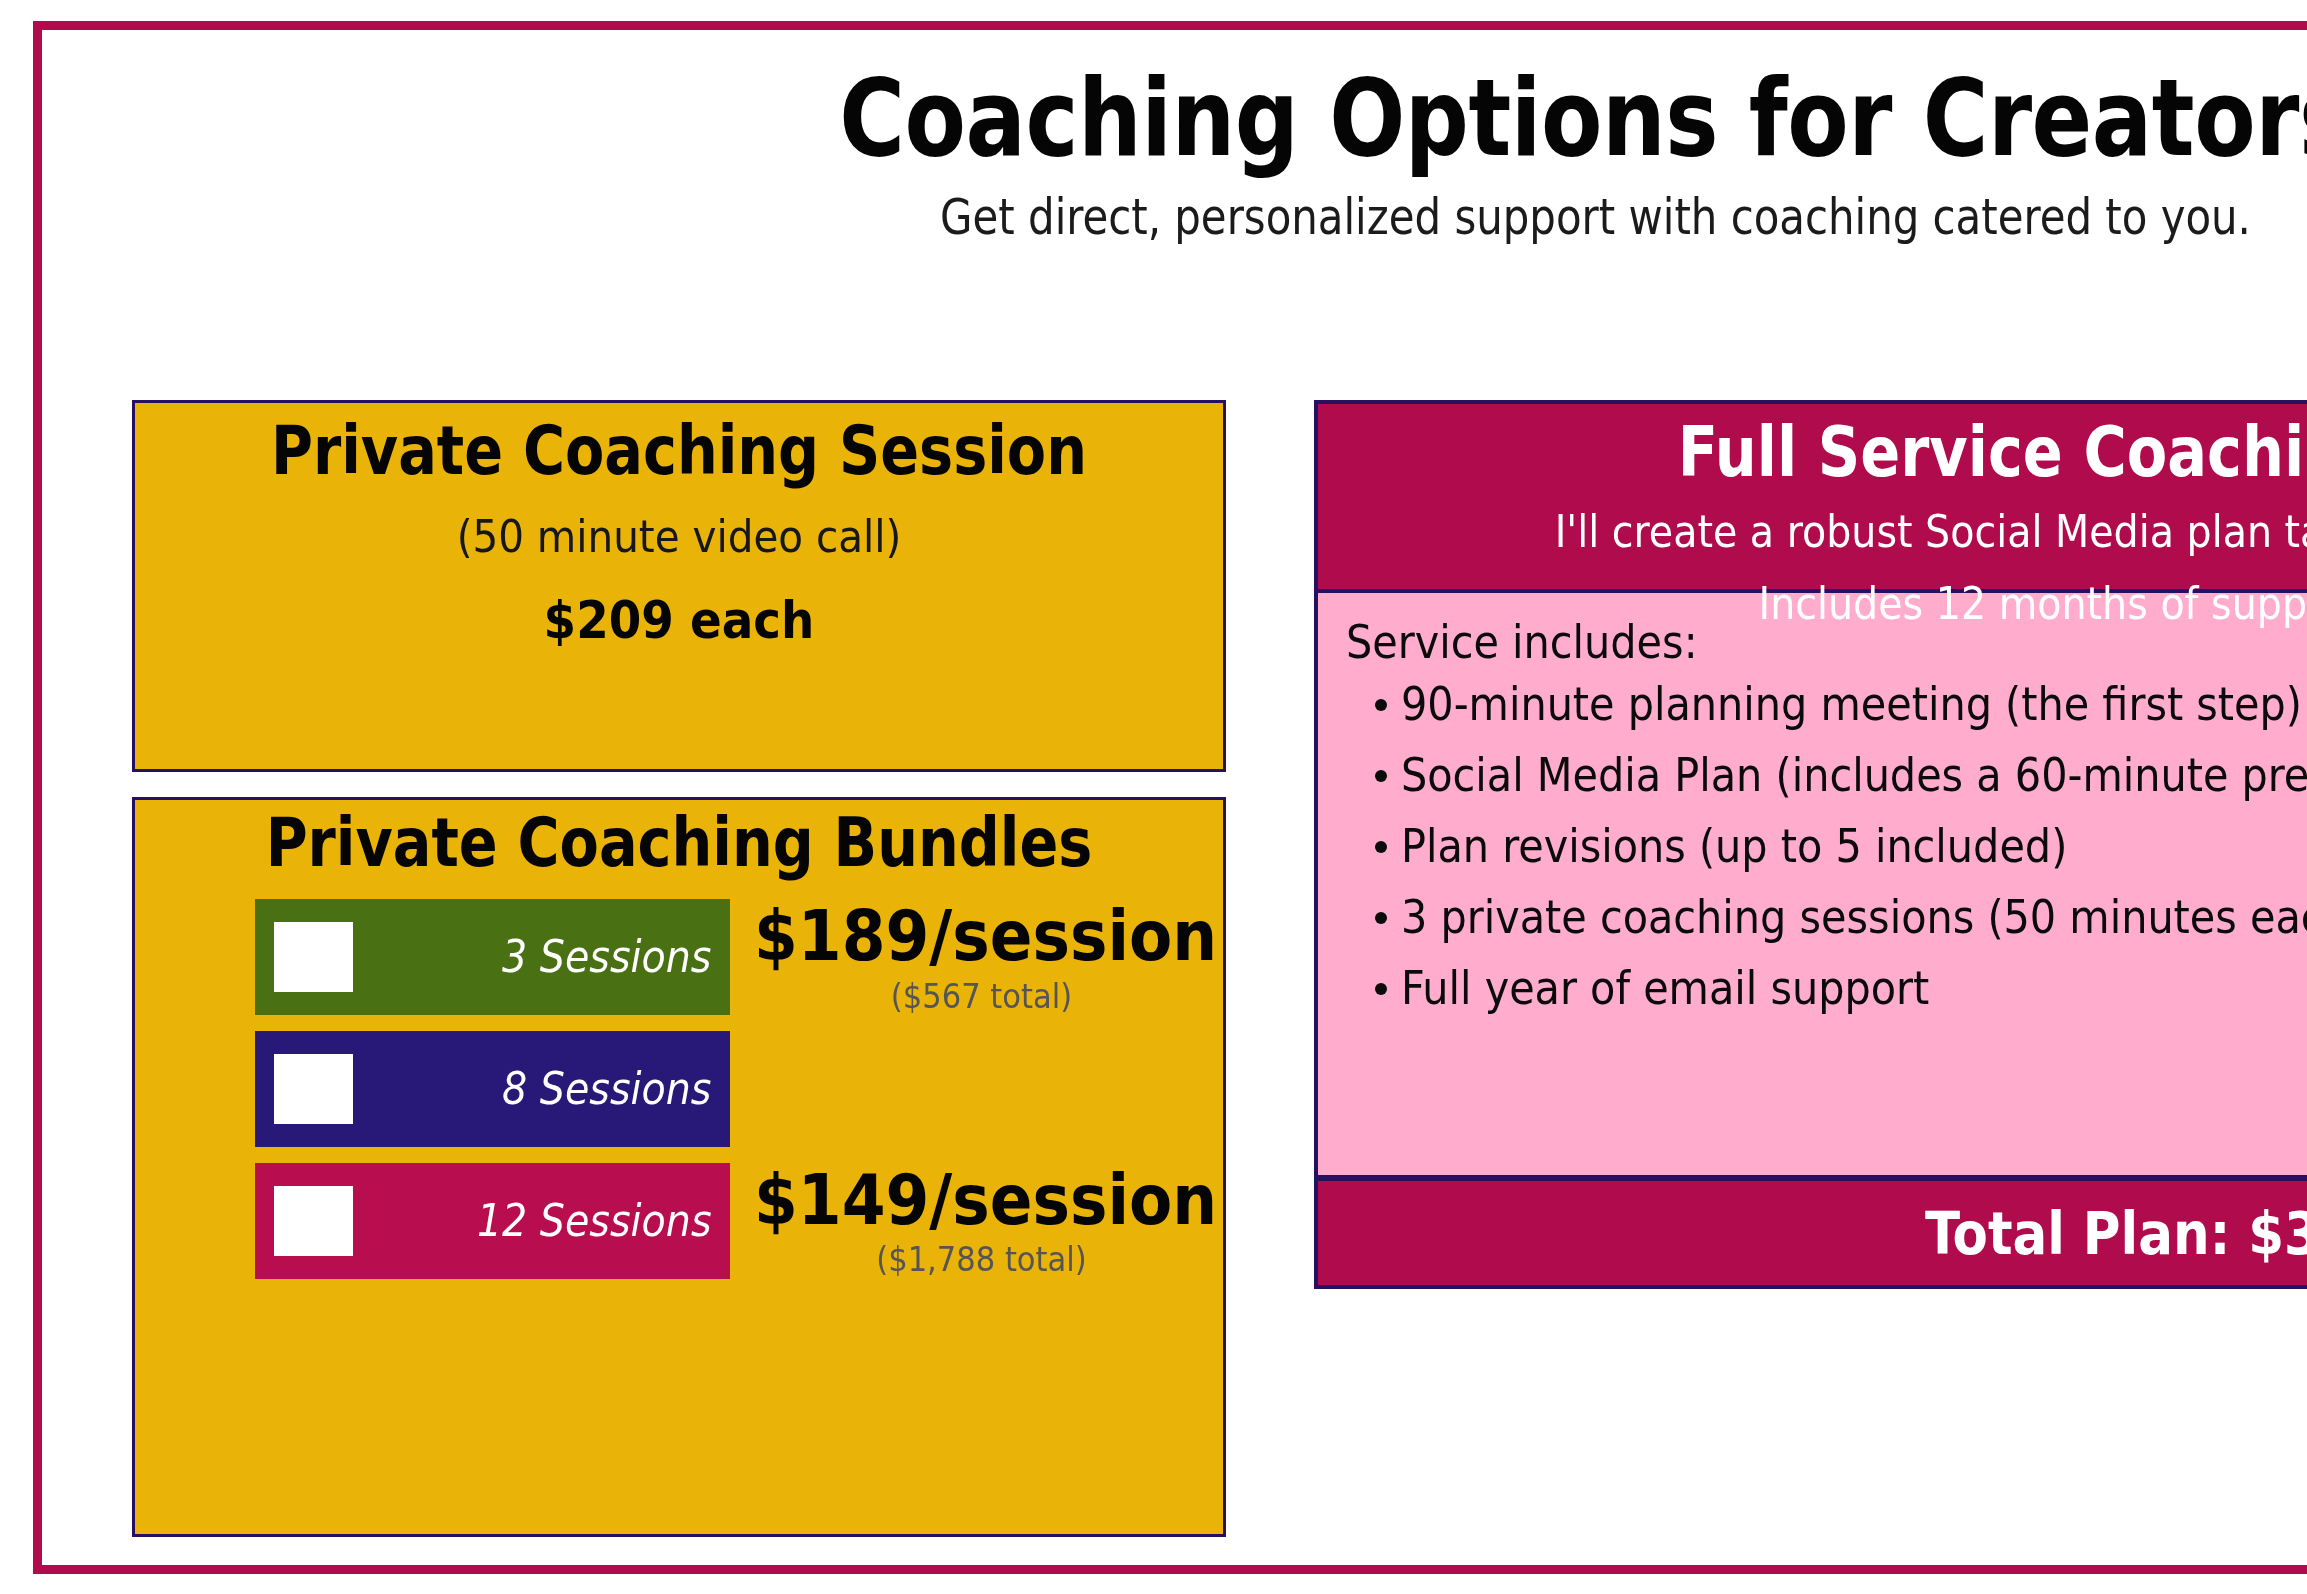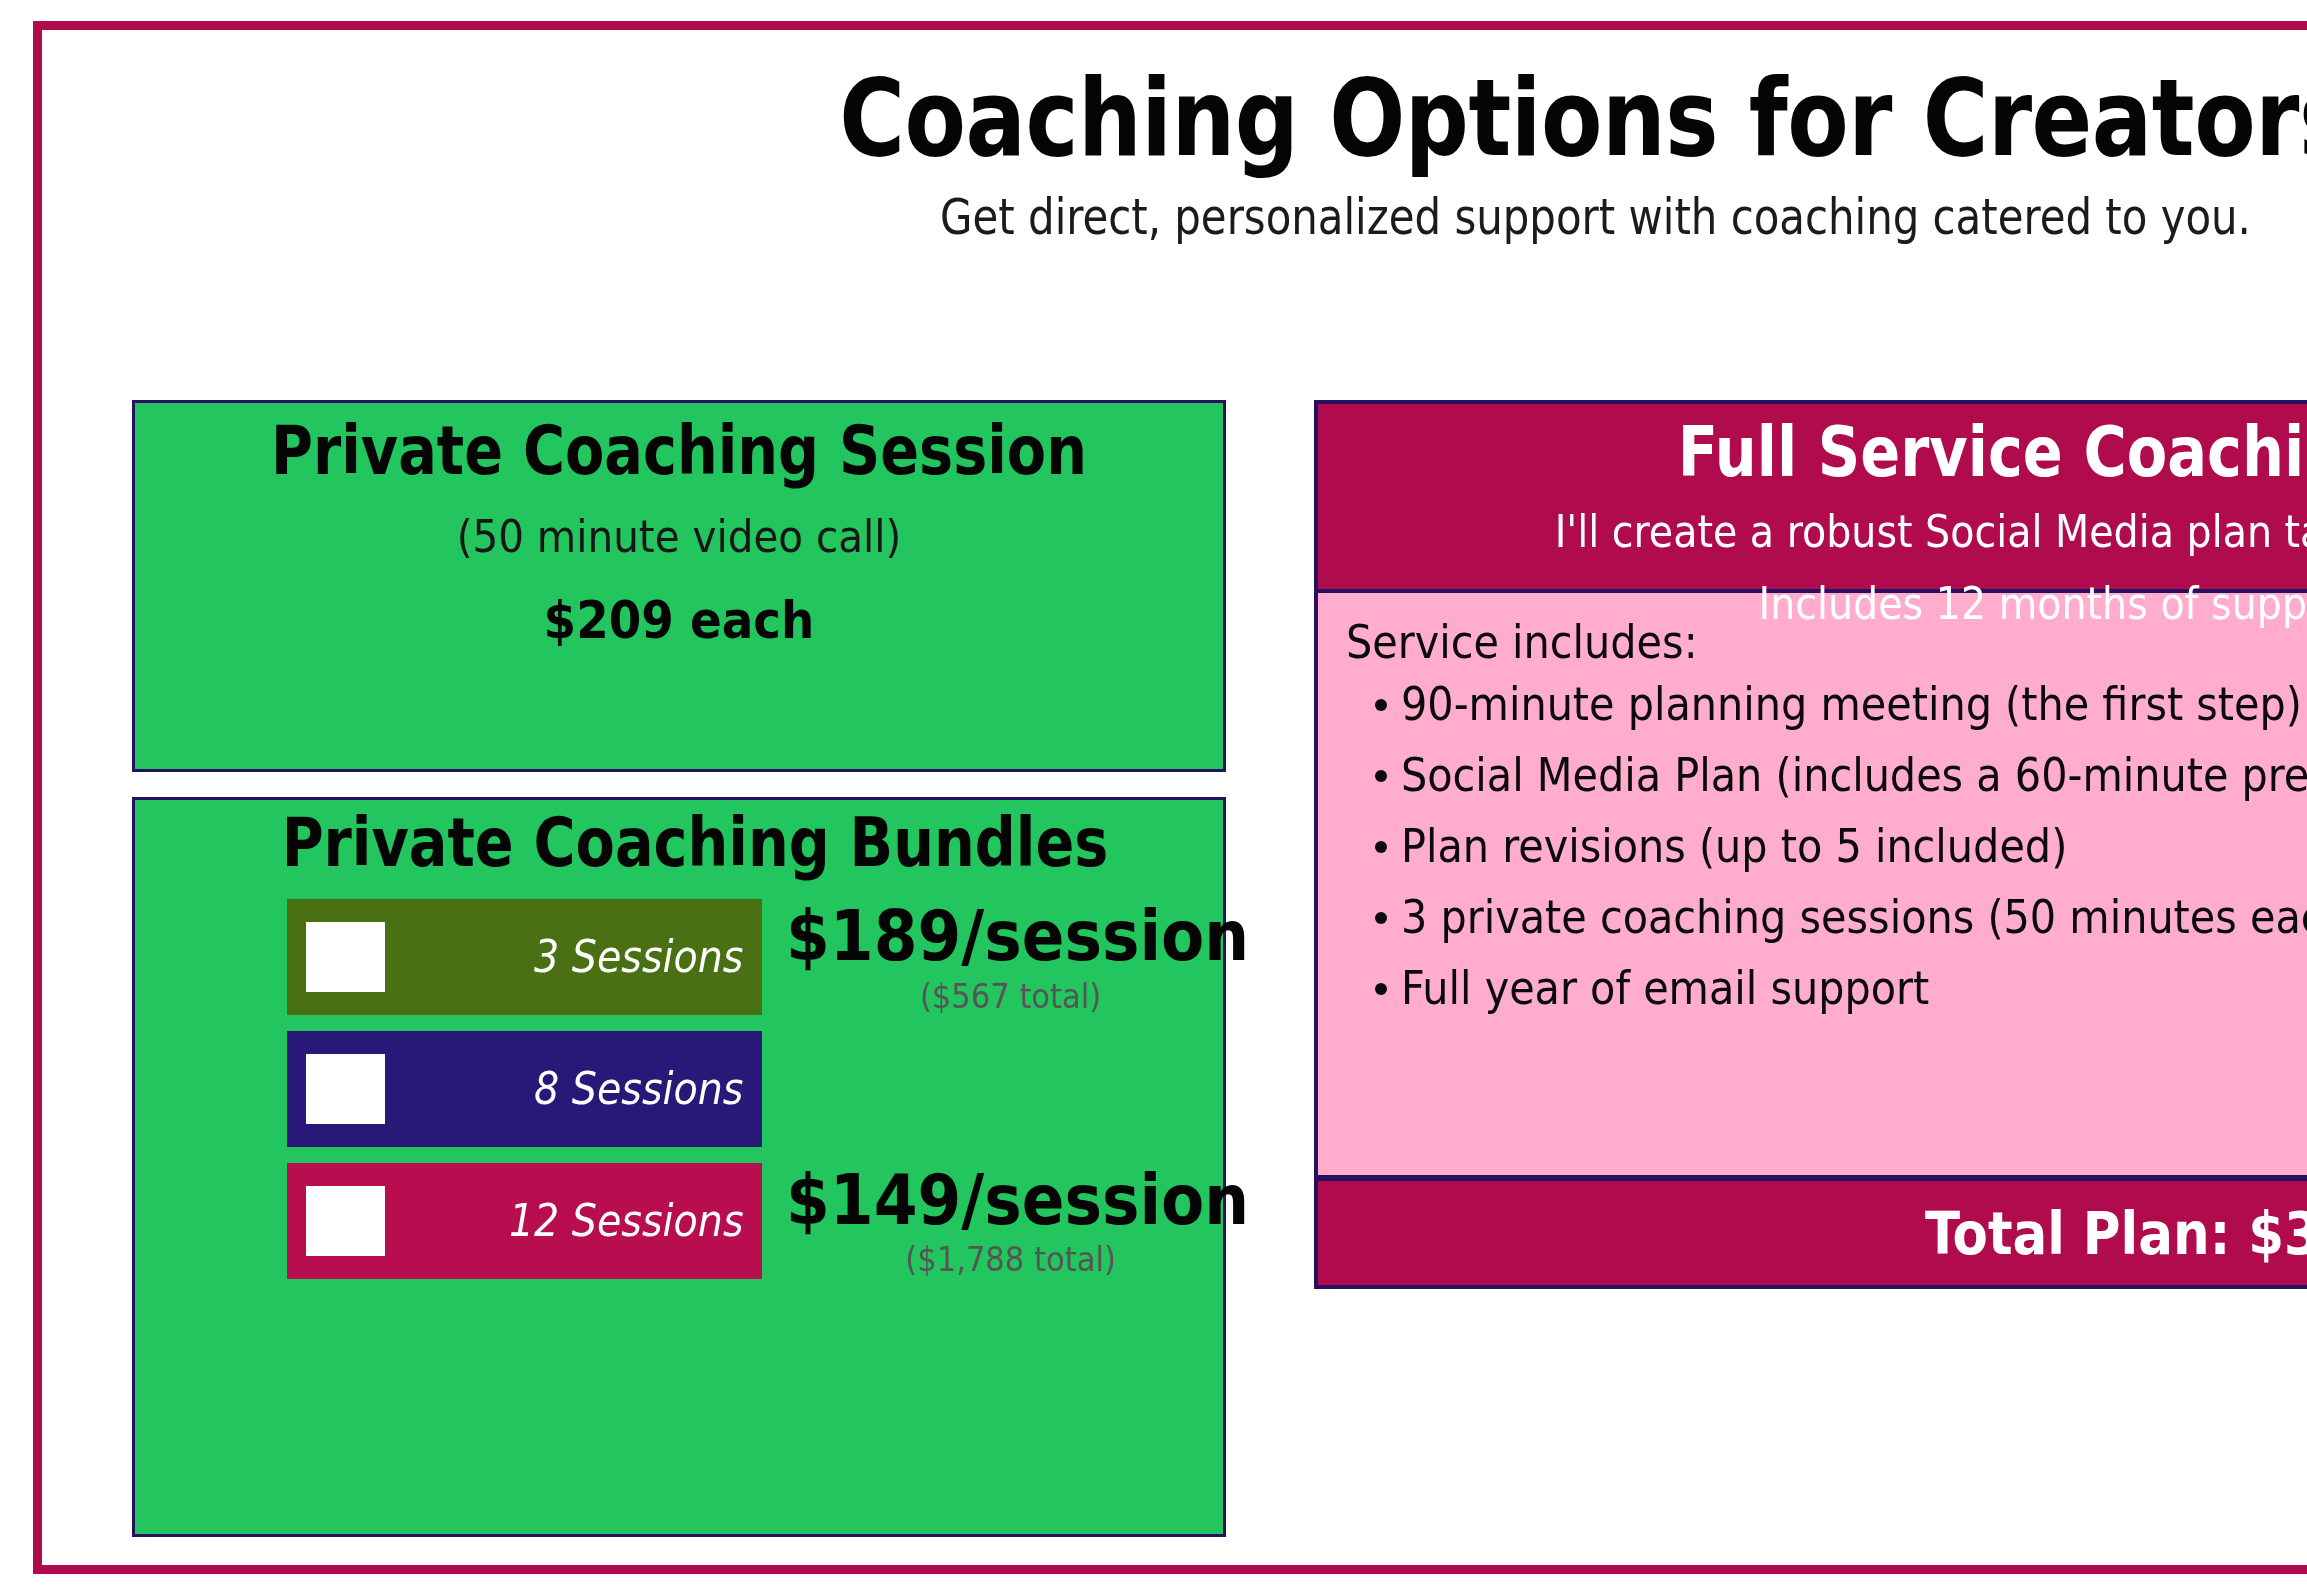--- a/index.html
+++ b/index.html
@@ -34,24 +34,24 @@
     line-height:1.0;margin:21px 0 0 0;
     transform:scaleX(0.95);transform-origin:center;
   }
   
   .col-left{position:absolute;left:132px;top:400px;width:1094px;}
   .col-right{position:absolute;left:1314px;top:400px;width:1744px;}
 
   
   .card{
     border:3.7px solid var(--navy,#281060);
-    background:#22c55e;box-sizing:border-box;
+    background:#eab308;box-sizing:border-box;
   }
   .card-session{height:372px;padding-top:12px;}
-  .card-bundles{margin-top:25px;height:740px;padding-top:7.4px;padding-left:32px;}
+  .card-bundles{margin-top:25px;height:740px;padding-top:7.4px;}
 
   .card-h{
     font-size:67px;font-weight:700;color:#050505;
     text-align:center;line-height:1.08;margin:0;
     transform:scaleX(0.95);transform-origin:center;
   }
   .card-sub{
     font-size:45px;font-weight:400;color:#171717;
     text-align:center;margin:26px 0 0 0;line-height:1.05;
   }

